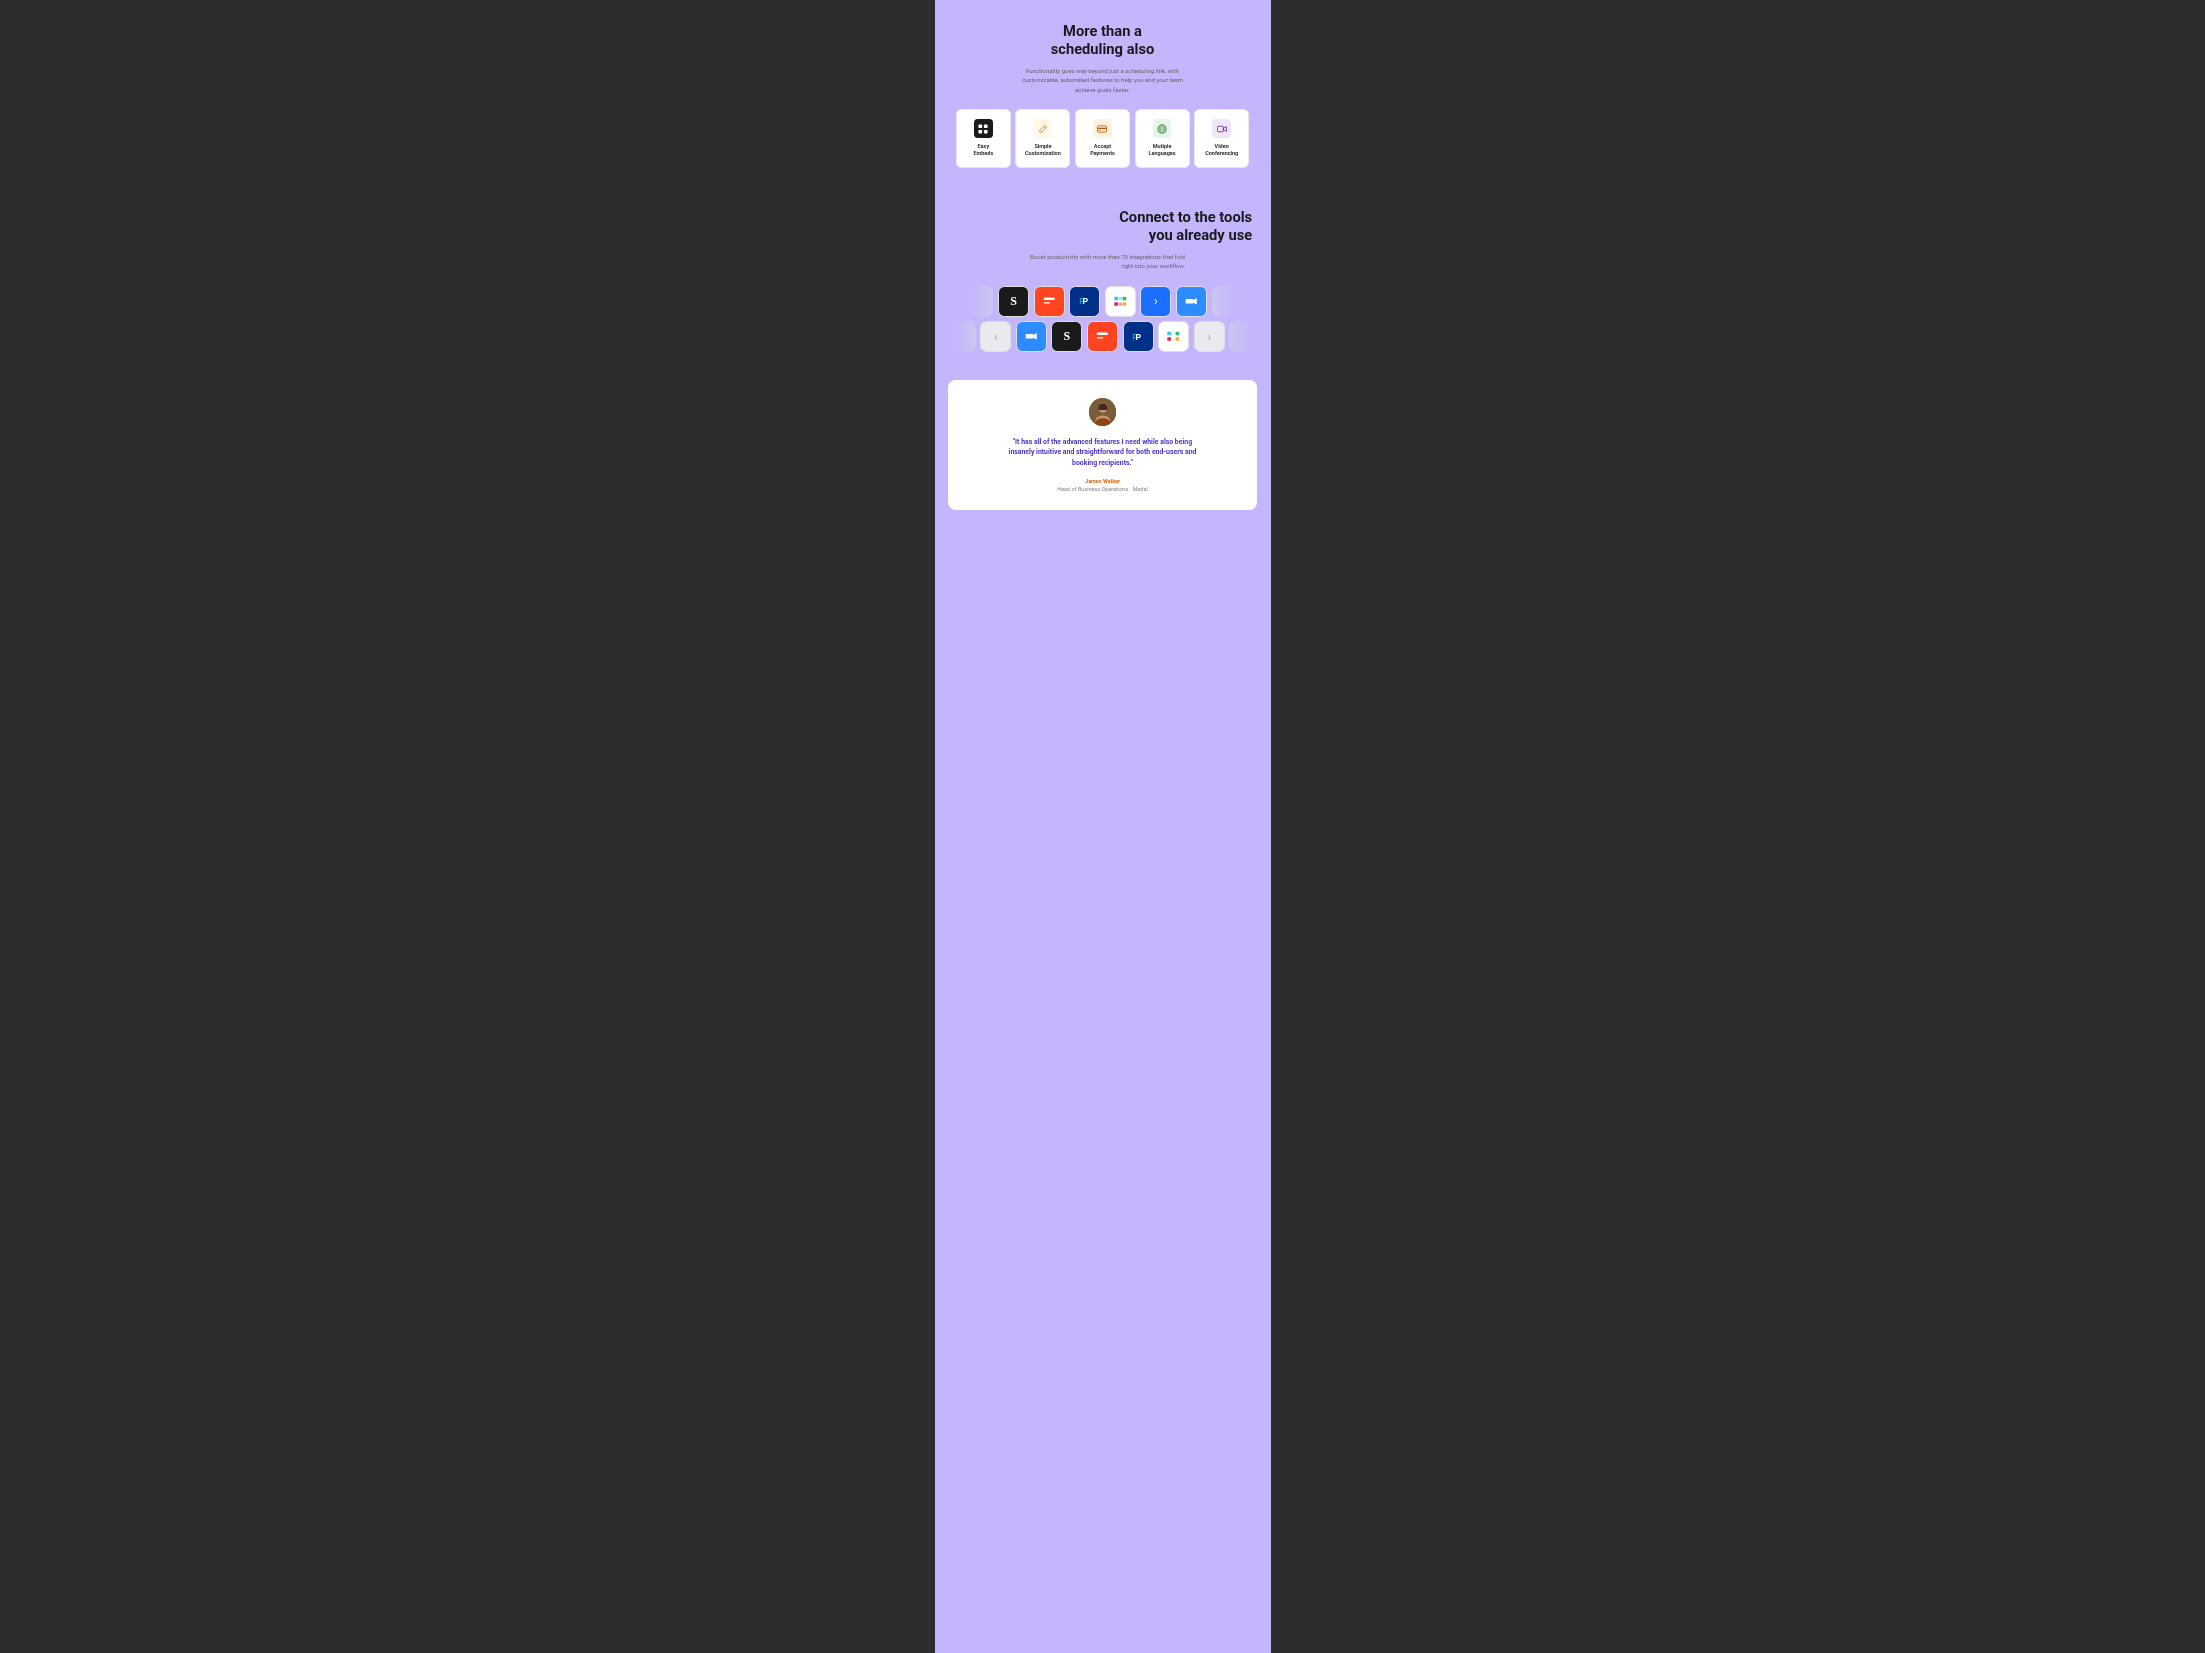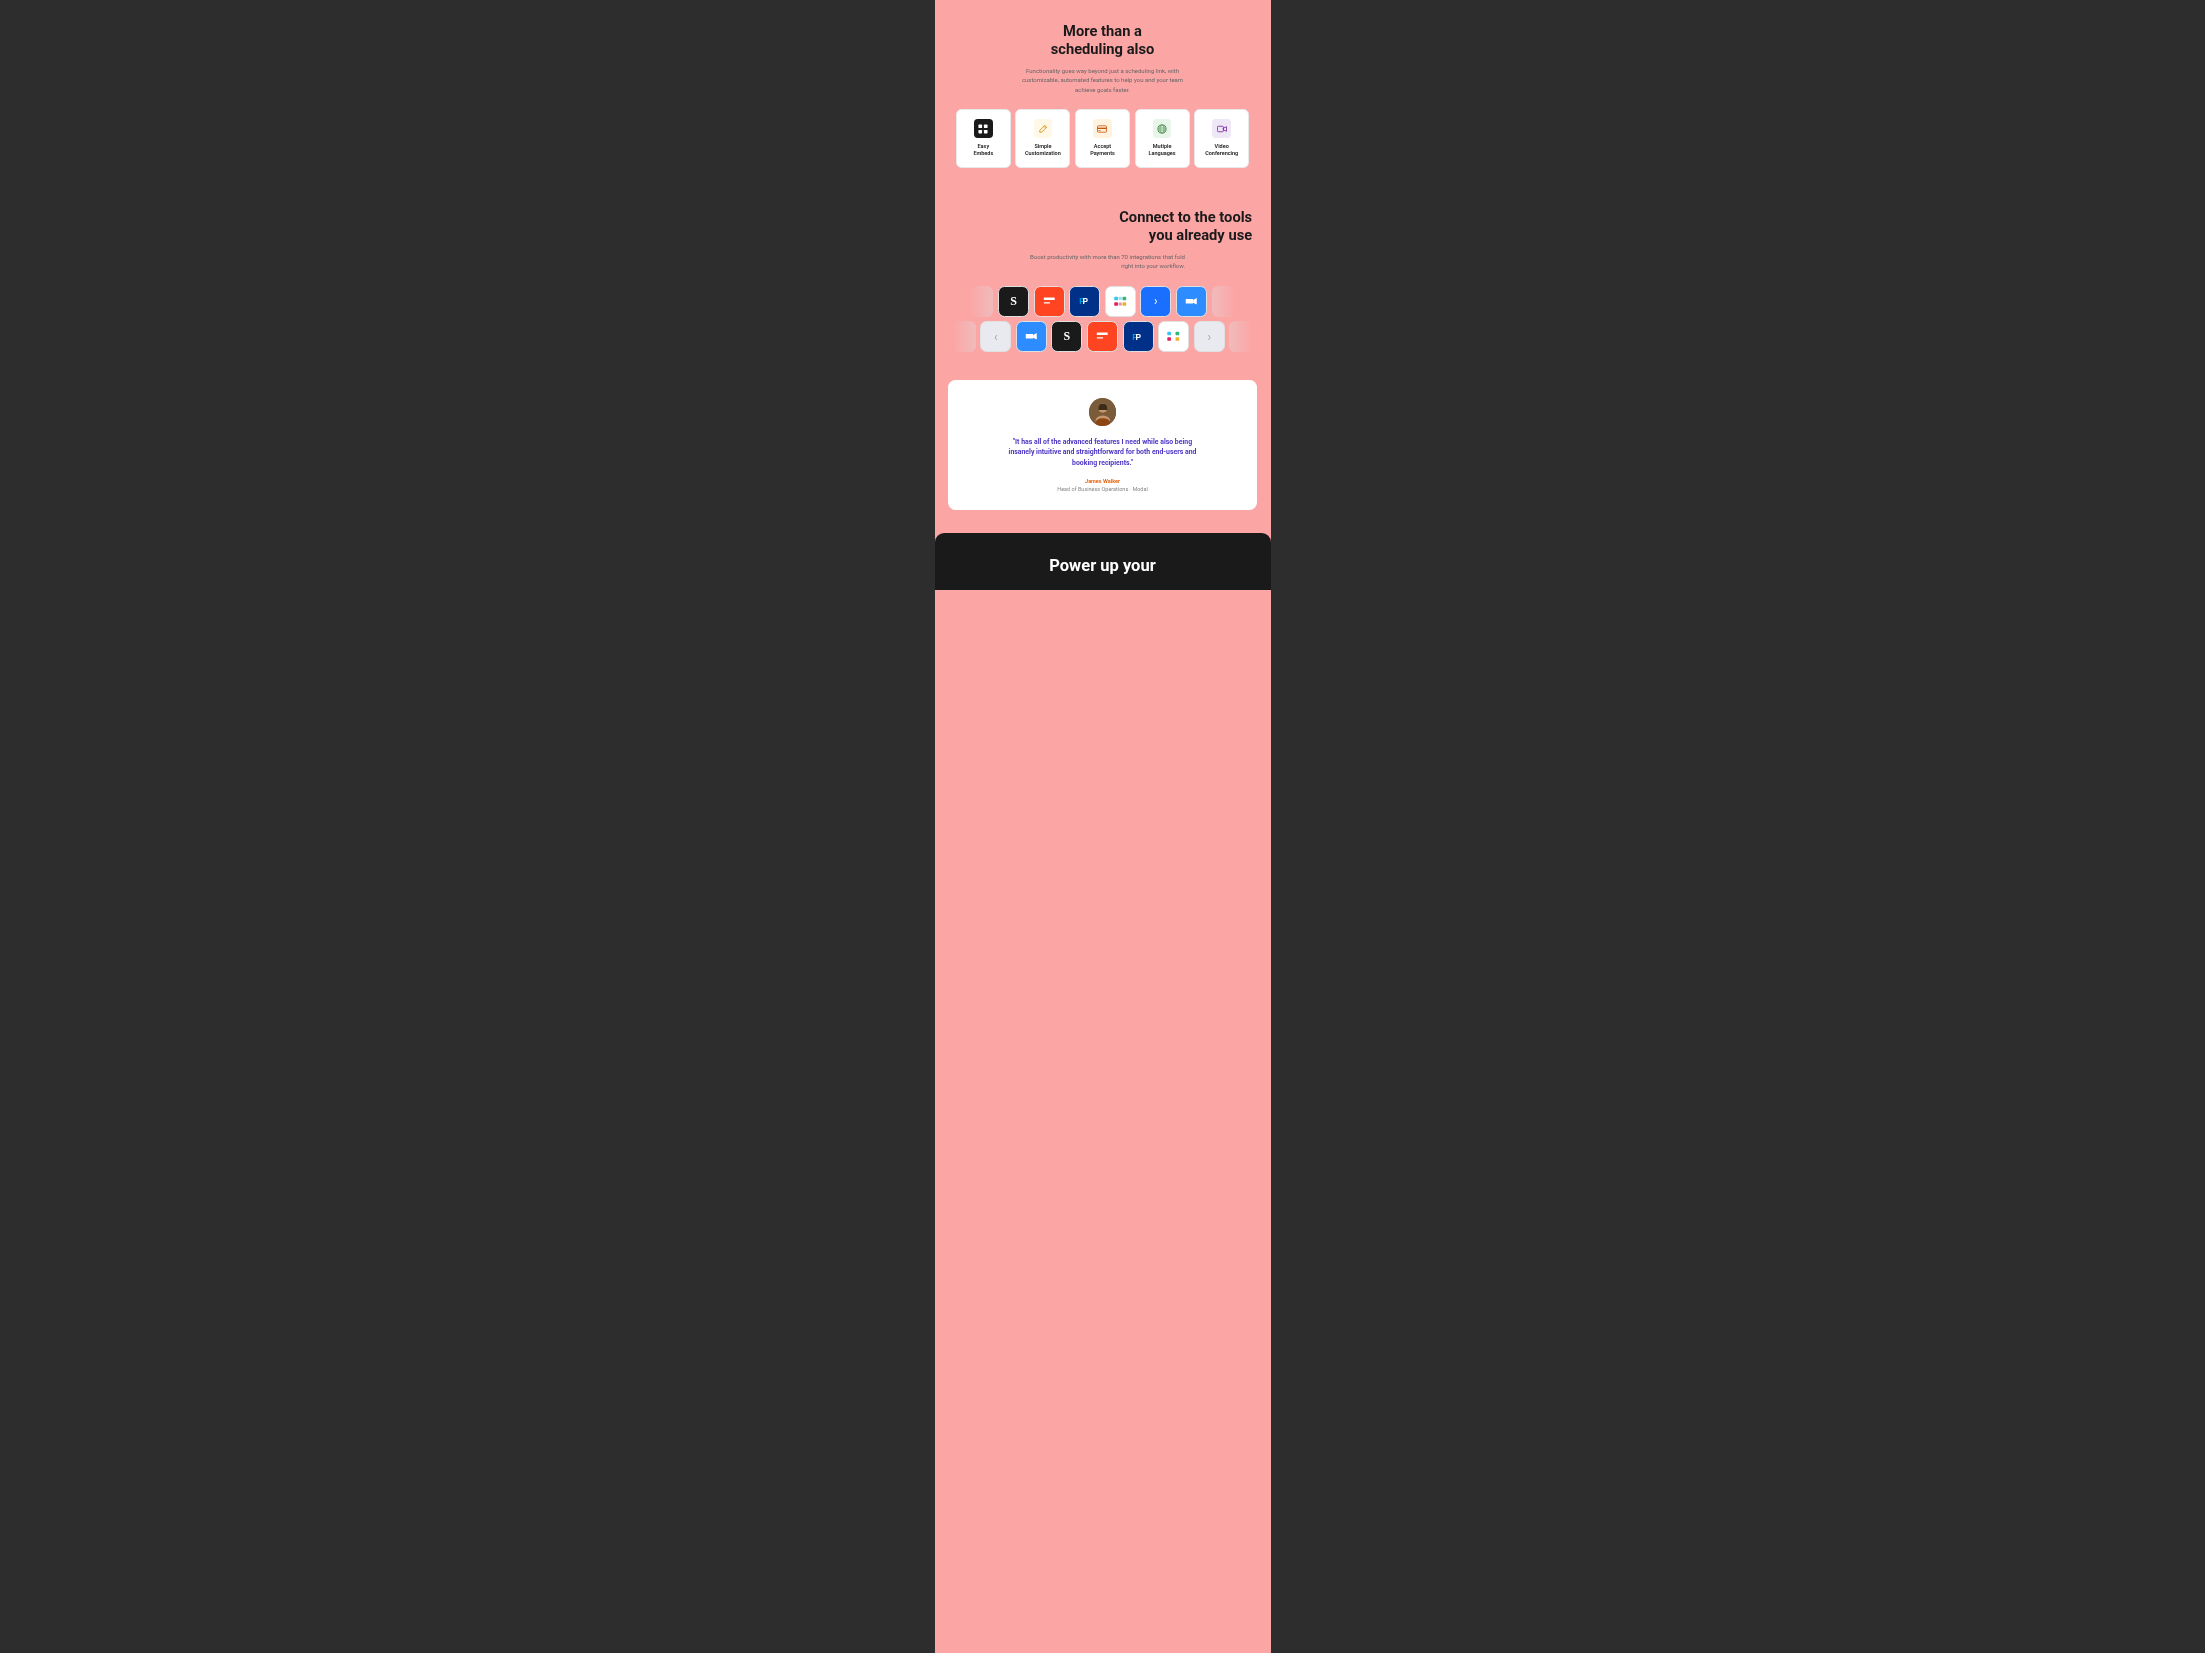--- a/index.html
+++ b/index.html
@@ -11,21 +11,21 @@
     body {
       background-color: #2d2d2d;
       font-family: -apple-system, BlinkMacSystemFont, 'Segoe UI', Roboto, sans-serif;
       display: flex;
       justify-content: center;
       min-height: 100vh;
     }
 
     .page-wrapper {
       width: 336px;
-      background-color: #fca5a5;
+      background-color: #c4b5fd;
       min-height: 100vh;
     }
 
     
     .section-features {
       padding: 23px 18.4px 18.4px;
       text-align: center;
     }
 
     .section-title {
@@ -425,18 +425,15 @@
         </svg>
       </div>
 
       <p class="testimonial-quote">"It has all of the advanced features I need while also being insanely intuitive and straightforward for both end-users and booking recipients."</p>
       <p class="testimonial-name">James Walker</p>
       <p class="testimonial-role">Head of Business Operations · Modal</p>
 
     </div>
   </div>
 
-  <div class="section-power">
-    <h2 class="power-title">Power up your</h2>
-  </div>
 
 </div>
 
 
 </body></html>

